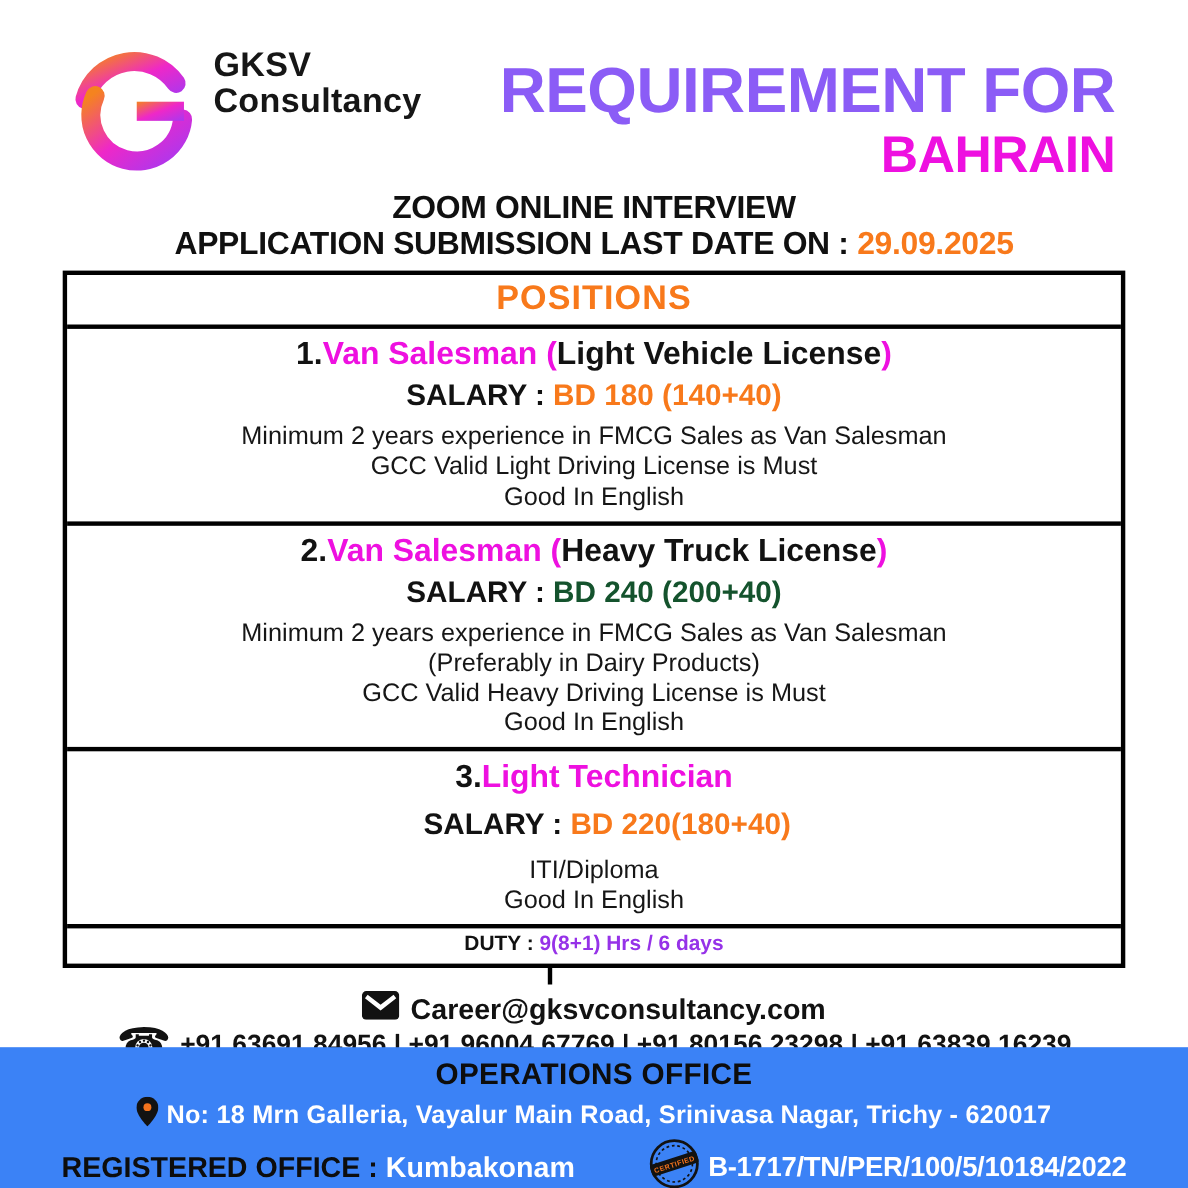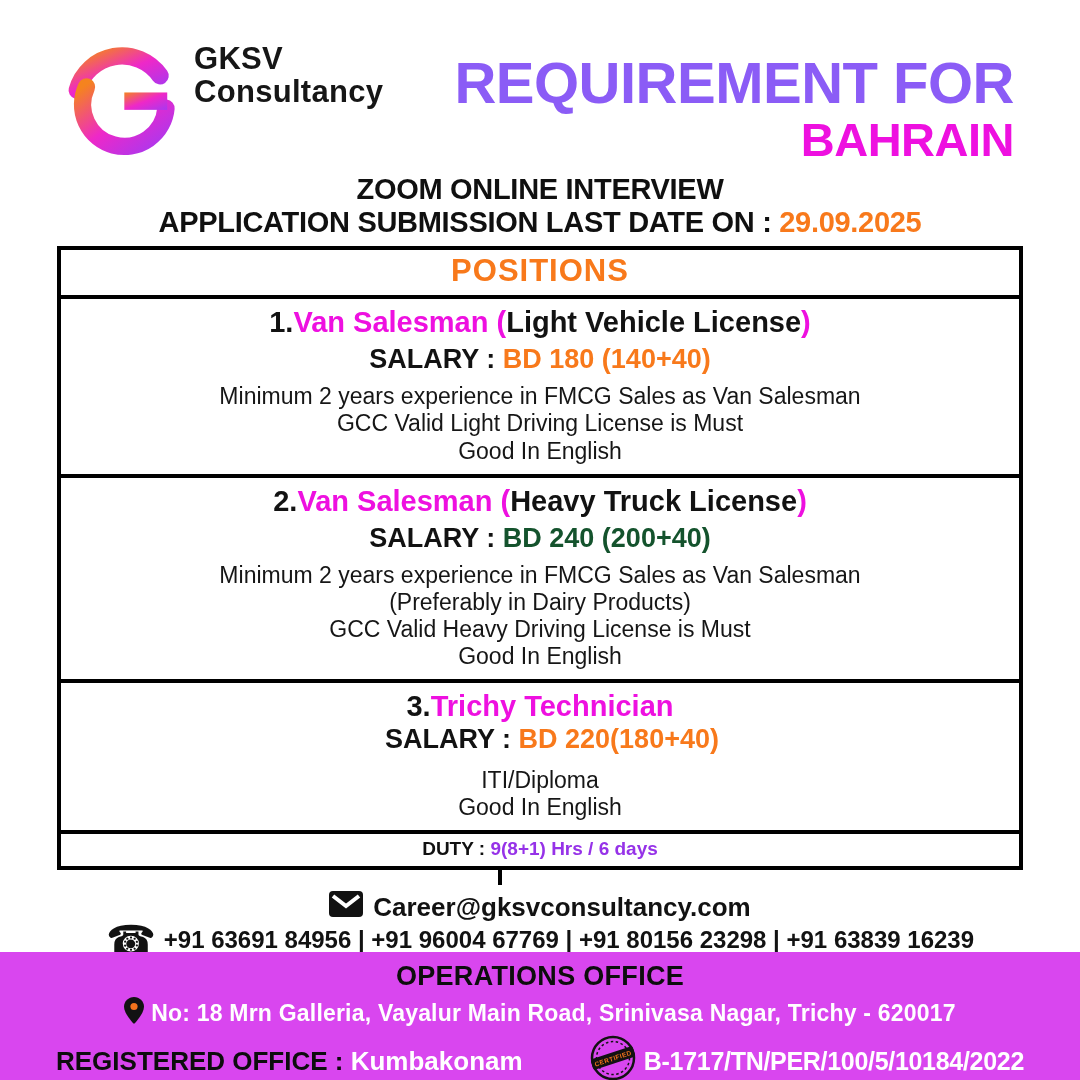--- a/index.html
+++ b/index.html
@@ -104,23 +104,23 @@
       <div class="details">
         <div>Minimum 2 years experience in FMCG Sales as Van Salesman</div>
         <div>(Preferably in Dairy Products)</div>
         <div>GCC Valid Heavy Driving License is Must</div>
         <div>Good In English</div>
       </div>
     </div>
 
     <div class="pos">
       <div class="pos-title">
-        <span>3.</span><span style="color:#EE10E0;">Trichy Technician</span>
+        <span>3.</span><span style="color:#EE10E0;">Light Technician</span>
       </div>
-      <div class="salary" style="margin-top:1px;padding-left:24px;">
+      <div class="salary" style="margin-top:11px;padding-left:24px;">
         <span style="white-space:pre;">SALARY : </span><span style="color:#F8791B;">BD 220(180+40)</span>
       </div>
       <div class="details" style="margin-top:12px;">
         <div>ITI/Diploma</div>
         <div>Good In English</div>
       </div>
     </div>
 
     <div class="duty">
       <span style="white-space:pre;">DUTY : </span><span style="color:#9632E8;">9(8+1) Hrs / 6 days</span>
@@ -137,21 +137,21 @@
       </svg>
     </span>
     <span>Career@gksvconsultancy.com</span>
   </div>
 
   <div class="phone-row">
     <span class="phone-glyph">☎</span>
     <span>+91 63691 84956 | +91 96004 67769 | +91 80156 23298 | +91 63839 16239</span>
   </div>
 
-  <div class="footer" style="background:#d946ef;">
+  <div class="footer" style="background:#3b82f6;">
     <div class="f-title">OPERATIONS OFFICE</div>
 
     <div class="f-address">
       <span class="icon">
         <svg width="20" height="27" viewBox="0 0 20 27">
           <path d="M10 0 C4.5 0 0 4.4 0 9.8 C0 17 10 27 10 27 C10 27 20 17 20 9.8 C20 4.4 15.5 0 10 0 Z" fill="#121212"></path>
           <circle cx="10" cy="9.5" r="3.6" fill="#F4731D"></circle>
         </svg>
       </span>
       <span>No: 18 Mrn Galleria, Vayalur Main Road, Srinivasa Nagar, Trichy - 620017</span>

